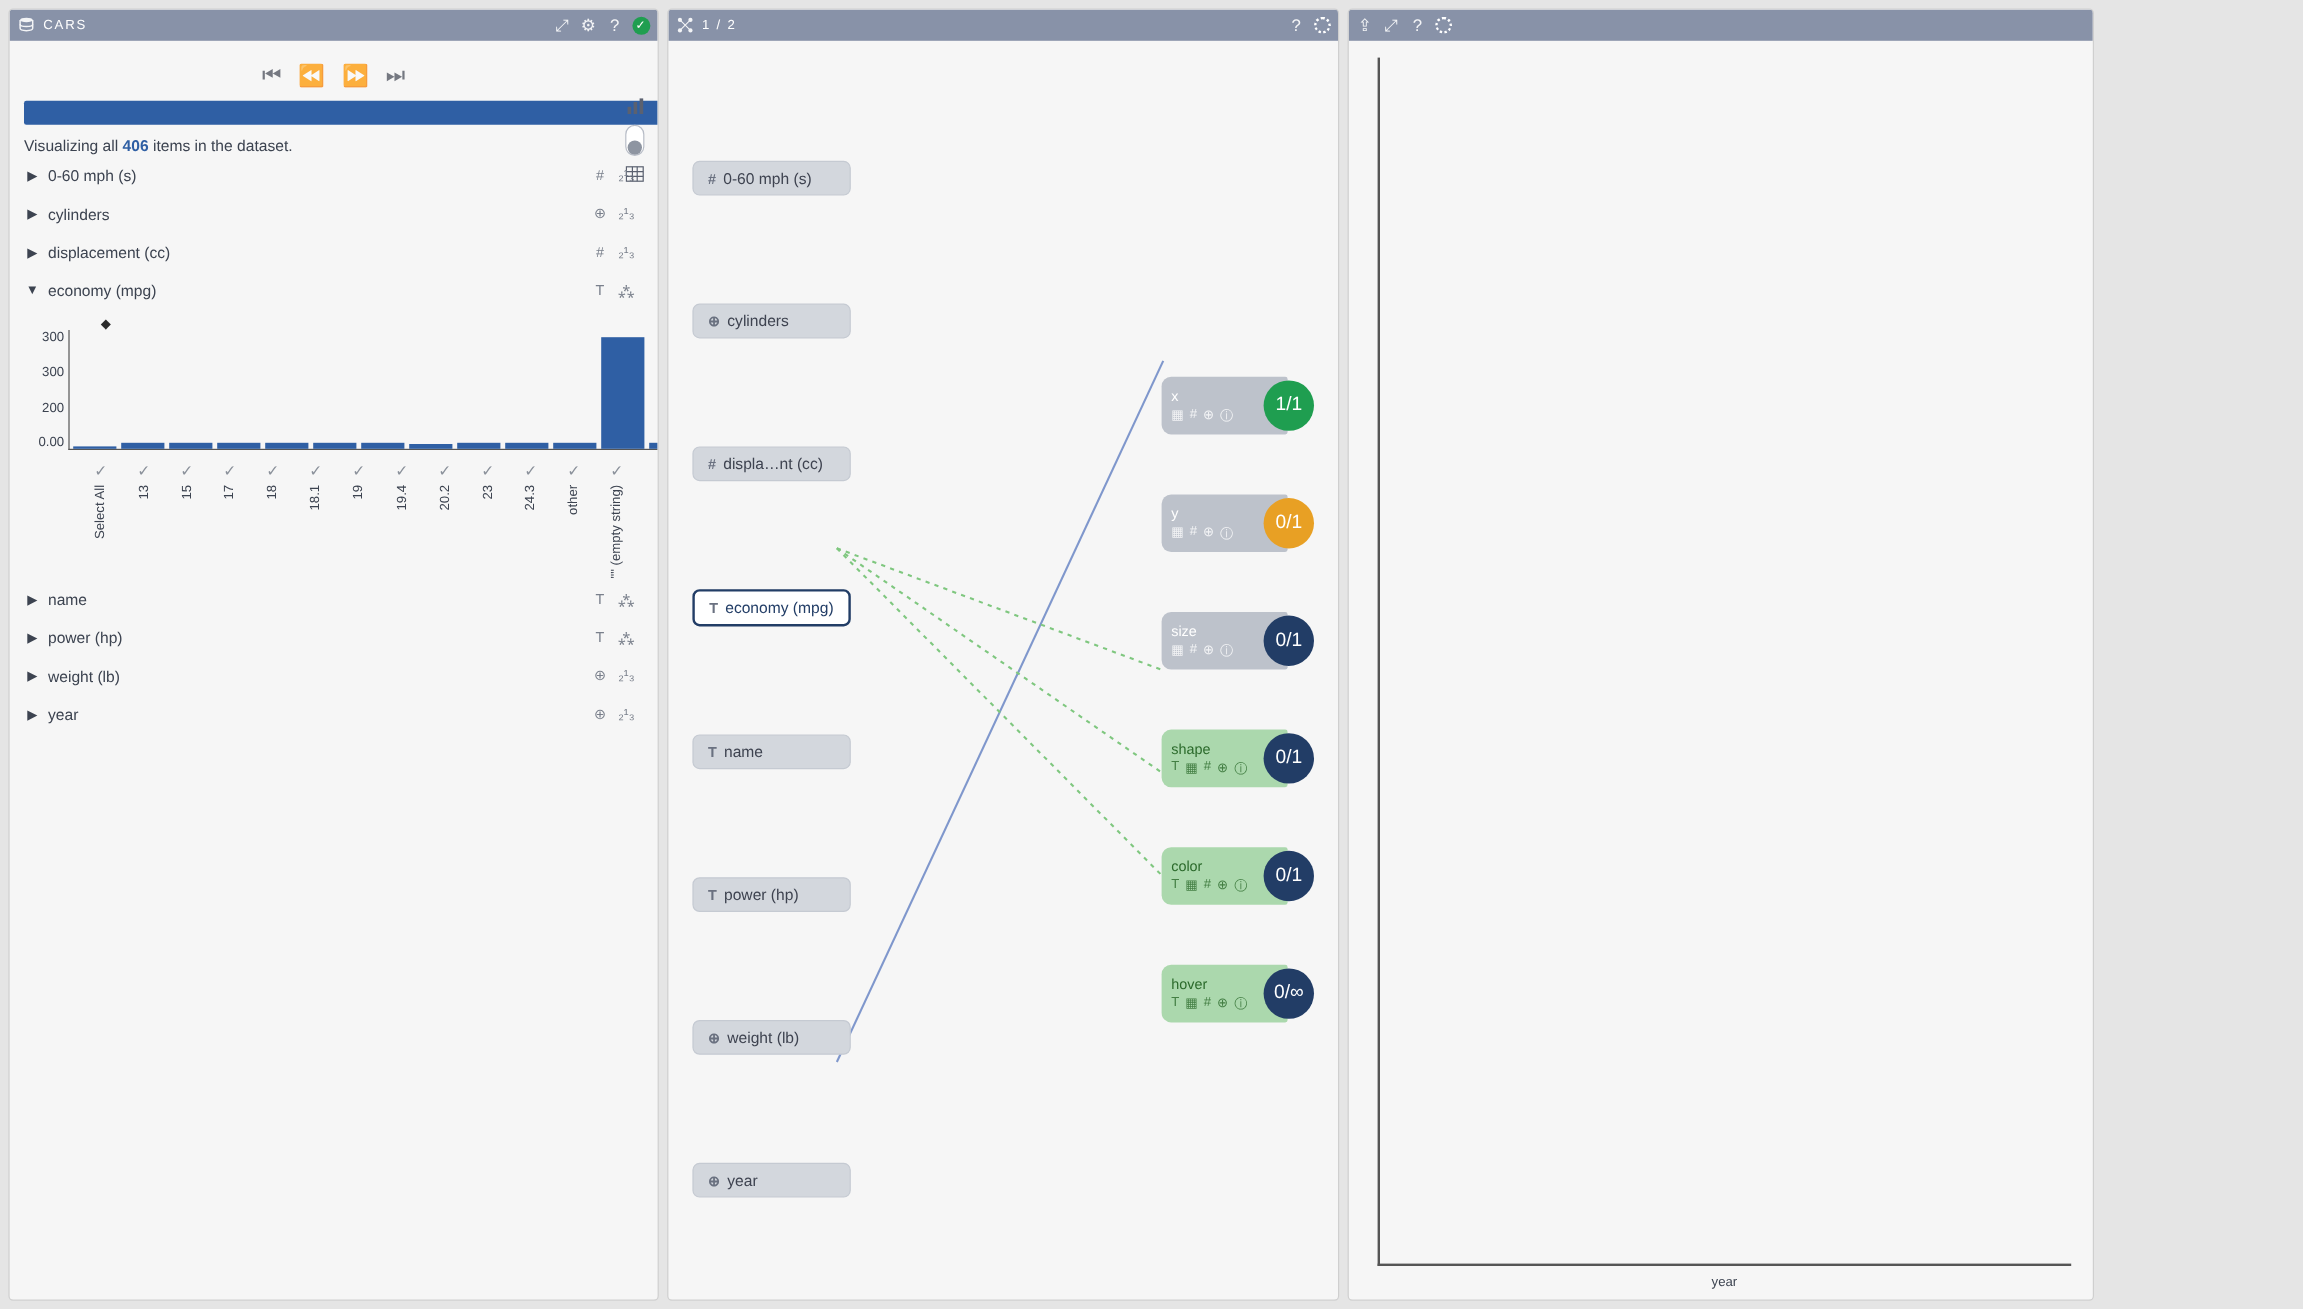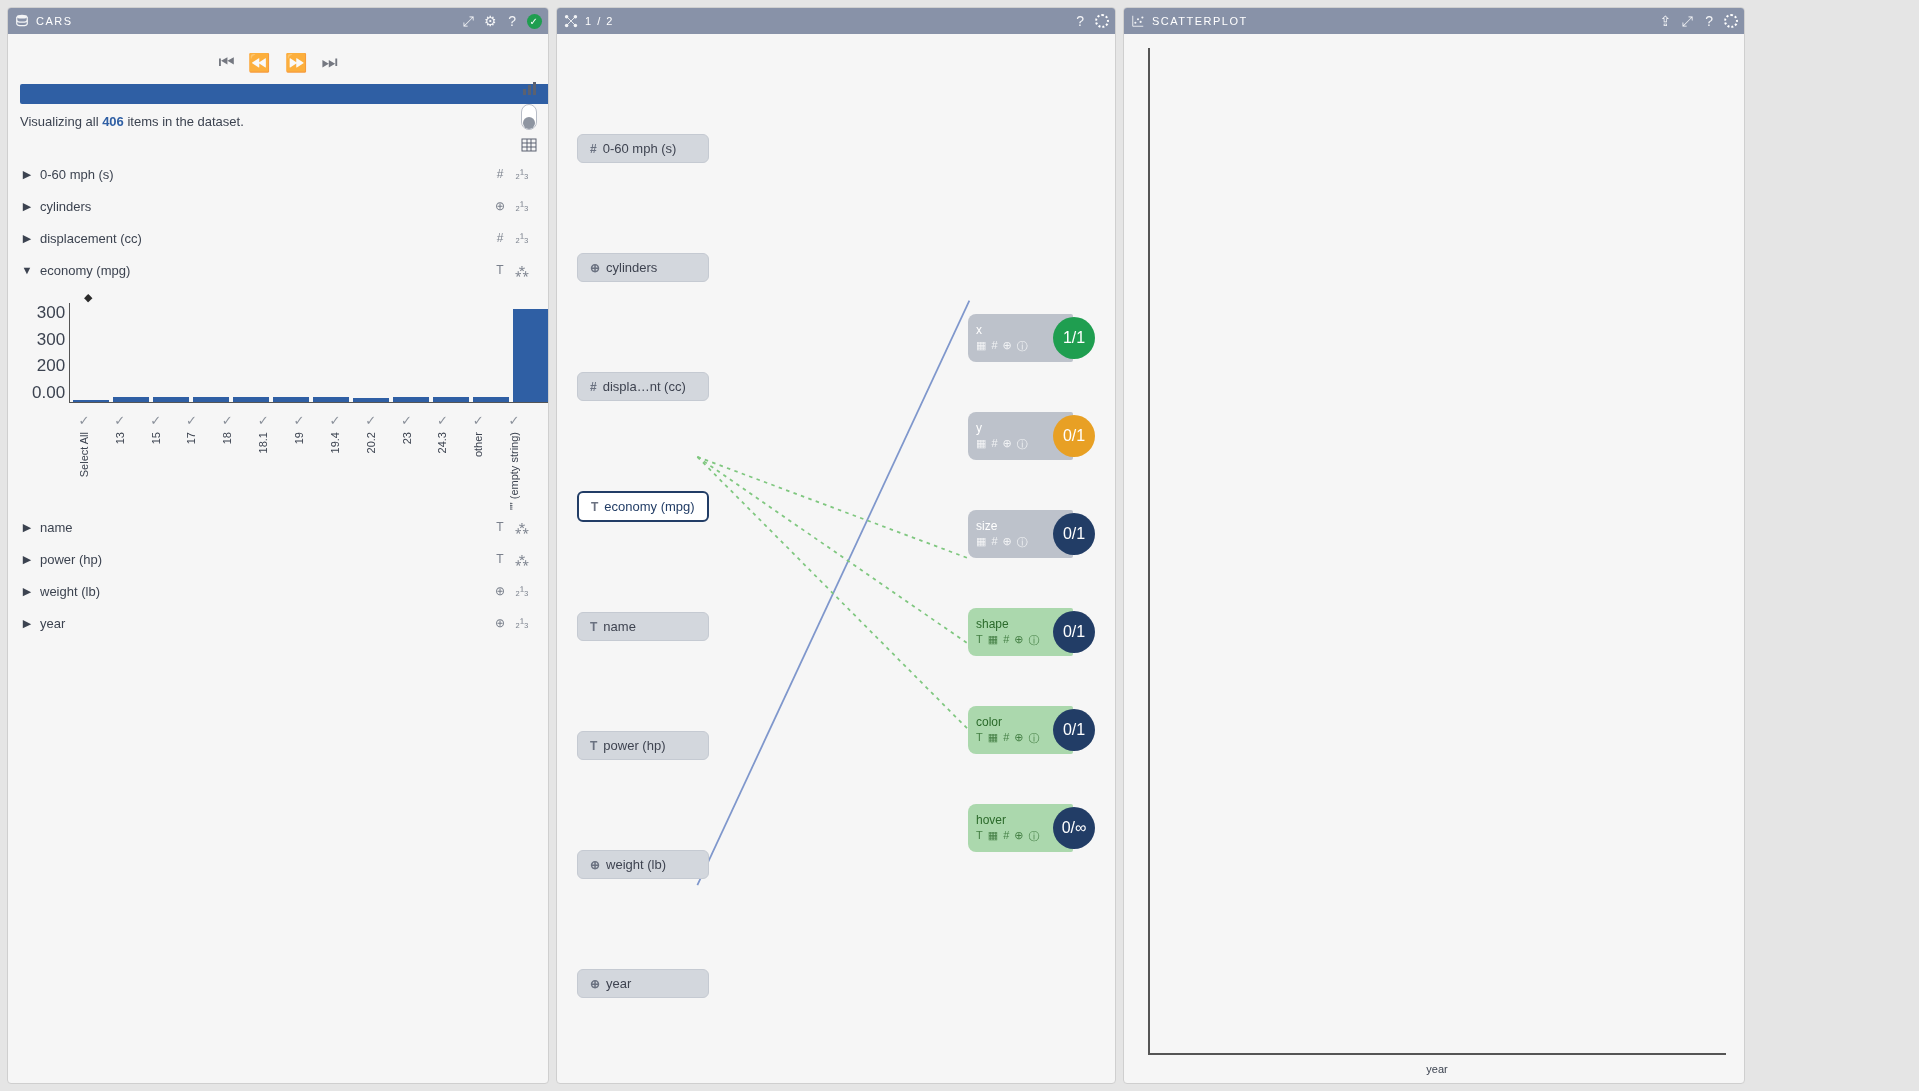--- a/index.html
+++ b/index.html
@@ -64,33 +64,33 @@
 
   
   .cars-body{padding:10px 12px 0 12px;display:flex;flex-direction:column;height:100%}
   .play-row{display:flex;justify-content:center;gap:14px;margin:8px 0 6px}
   .play-row span{color:var(--text);font-size:18px;opacity:.75;cursor:pointer}
   .right-rail{position:absolute;right:10px;top:46px;display:flex;flex-direction:column;gap:6px;align-items:center}
   .right-rail .ico{width:18px;height:18px;display:flex;align-items:center;justify-content:center;color:#5b6170;font-size:14px}
   .right-rail .toggle{width:16px;height:26px;background:#fff;border:1px solid #b8bdc7;border-radius:8px;position:relative}
   .right-rail .toggle::after{content:"";position:absolute;left:1px;top:12px;width:12px;height:12px;border-radius:50%;background:#8e95a1}
   .progress{height:20px;background:var(--blue);border-radius:2px;margin:4px 18px 10px 0}
-  .viz-line{font-size:13px;color:#3c4350;margin-bottom:30px}
+  .viz-line{font-size:13px;color:#3c4350;margin-bottom:2px}
   .viz-line .count{color:var(--link);font-weight:600}
 
   .attr-list{display:flex;flex-direction:column;gap:2px;padding-right:6px}
   .attr-row{display:flex;align-items:center;height:30px;position:relative}
   .attr-row .toggle-ico{width:14px;text-align:center;color:#3c4350;font-size:11px;margin-right:6px}
   .attr-row .label{flex:1;font-size:13px;color:#3c4350}
   .attr-row .type-icons{display:flex;gap:6px;align-items:center;color:var(--muted);font-size:12px}
   .attr-row .type-icons span{width:16px;text-align:center}
 
   
   .econ-chart{margin:4px 0 10px 12px;display:flex;align-items:flex-end;height:112px;position:relative}
-  .econ-chart .yaxis{display:flex;flex-direction:column;justify-content:space-between;align-items:flex-end;height:100px;font-size:17px;color:#3c4350;padding-right:4px}
+  .econ-chart .yaxis{display:flex;flex-direction:column;justify-content:space-between;align-items:flex-end;height:100px;font-size:11px;color:#3c4350;padding-right:4px}
   .econ-chart .bars{display:flex;align-items:flex-end;height:100px;gap:4px;border-left:1px solid #555;border-bottom:1px solid #555;padding:0 3px 0 3px}
   .econ-chart .bar{width:36px;background:var(--blue)}
   .econ-chart .diamond{position:absolute;left:52px;top:0;font-size:11px;color:#2b2b2b}
   .xticks{display:flex;gap:4px;margin:6px 0 0 48px}
   .xticks .tick{width:36px;display:flex;flex-direction:column;align-items:center;font-size:11px;color:var(--muted)}
   .xticks .tick .chk{font-size:13px;color:#8a909a}
   .xticks .tick .lbl{writing-mode:vertical-rl;transform:rotate(180deg);font-size:11px;margin-top:4px;color:#3c4350;white-space:nowrap}
 
   
   .mid-body{position:relative;height:100%}
@@ -461,33 +461,20 @@
             </span>
           </div>
           <div class="circle c-navy">0/∞</div>
         </div>
       </div>
   </div>
 </div>
 
 <div class="panel scatter">
   <div class="panel-header">
-    <div class="left">
-      <span class="ico hdr-ico">
-        <svg viewBox="0 0 16 16">
-            <line x1="2" y1="2" x2="2" y2="14" stroke="#fff"></line>
-            <line x1="2" y1="14" x2="14" y2="14" stroke="#fff"></line>
-            <circle cx="5" cy="10" r="1.2" fill="#fff"></circle>
-            <circle cx="8" cy="6" r="1.2" fill="#fff"></circle>
-            <circle cx="11" cy="9" r="1.2" fill="#fff"></circle>
-            <circle cx="13" cy="4" r="1.2" fill="#fff"></circle>
-          </svg>
-      </span>
-      <span>SCATTERPLOT</span>
-    </div>
     <div class="right">
       <span class="ico">⇪</span>
       <span class="ico">⤢</span>
       <span class="ico">?</span>
       <span class="spinner"></span>
     </div>
   </div>
   <div class="panel-body scatter-body">
     <div class="scatter-plot"></div>
     <div class="scatter-xlabel">year</div>

